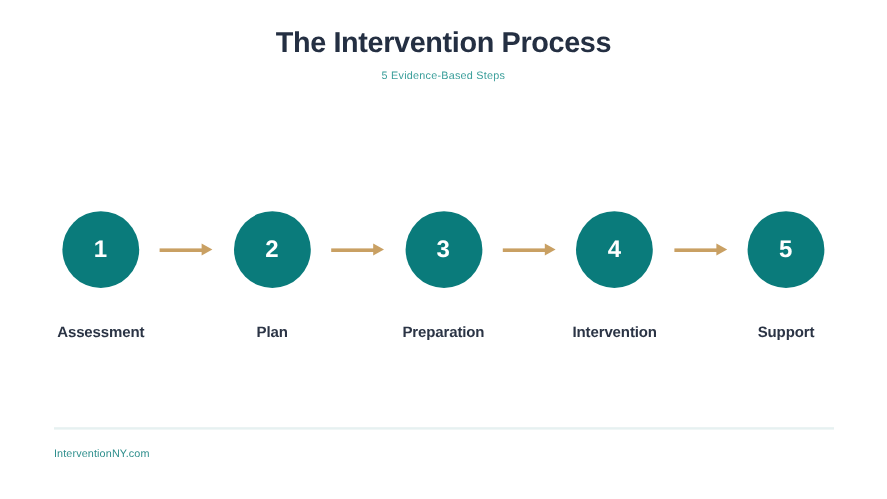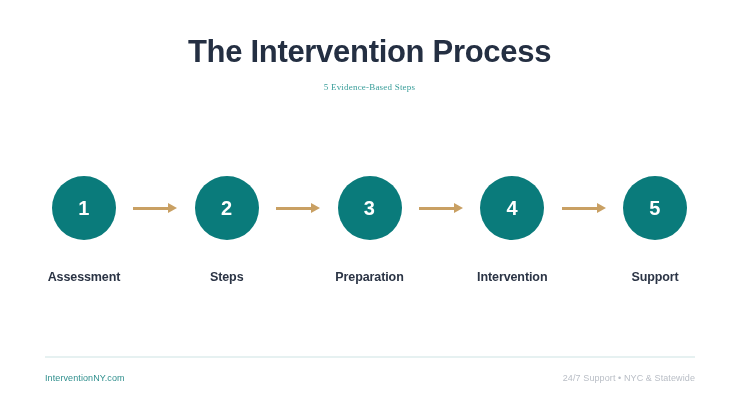--- a/index.html
+++ b/index.html
@@ -23,34 +23,33 @@
 
   
   .header {
     position: absolute;
     top: 22px;
     left: 0;
     width: 739px;
     text-align: center;
   }
   .title {
-    font-size: 31px;
+    font-size: 24px;
     font-weight: bold;
     color: #242f42;
     letter-spacing: -0.3px;
     line-height: 1.15;
-    margin: 12px;
+    margin: 0;
   }
   .subtitle {
     margin: 8px 0 4px 0;
     font-size: 9px;
     font-weight: normal;
     color: #3a9e9a;
     letter-spacing: 0.2px;
-    font-family: Liberation Serif, serif;
   }
 
   
   .process {
     position: absolute;
     top: 176px;
     left: 52px;
     width: 635px;
     display: flex;
     align-items: flex-start;
@@ -171,21 +170,21 @@
       <span class="arrow">
         <span class="shaft"></span>
         <span class="head"></span>
       </span>
     </div>
 
     <div class="step">
       <div class="circle">
         <span class="circle-num">2</span>
       </div>
-      <span class="step-label">Steps</span>
+      <span class="step-label">Plan</span>
     </div>
 
     <div class="connector">
       <span class="arrow">
         <span class="shaft"></span>
         <span class="head"></span>
       </span>
     </div>
 
     <div class="step">
@@ -222,16 +221,15 @@
       </div>
       <span class="step-label">Support</span>
     </div>
 
   </div>
 
   <div class="divider"></div>
 
   <div class="footer">
     <span class="footer-link">InterventionNY.com</span>
-    <span class="footer-note">24/7 Support • NYC &amp; Statewide</span>
   </div>
 
 </div>
 
 </body></html>

